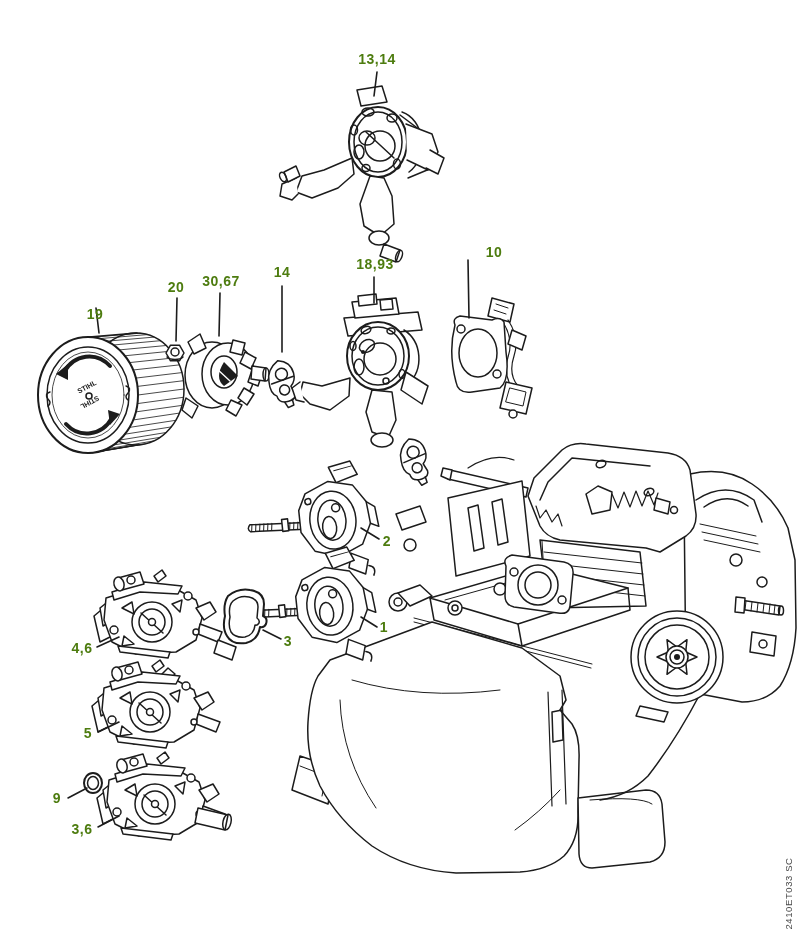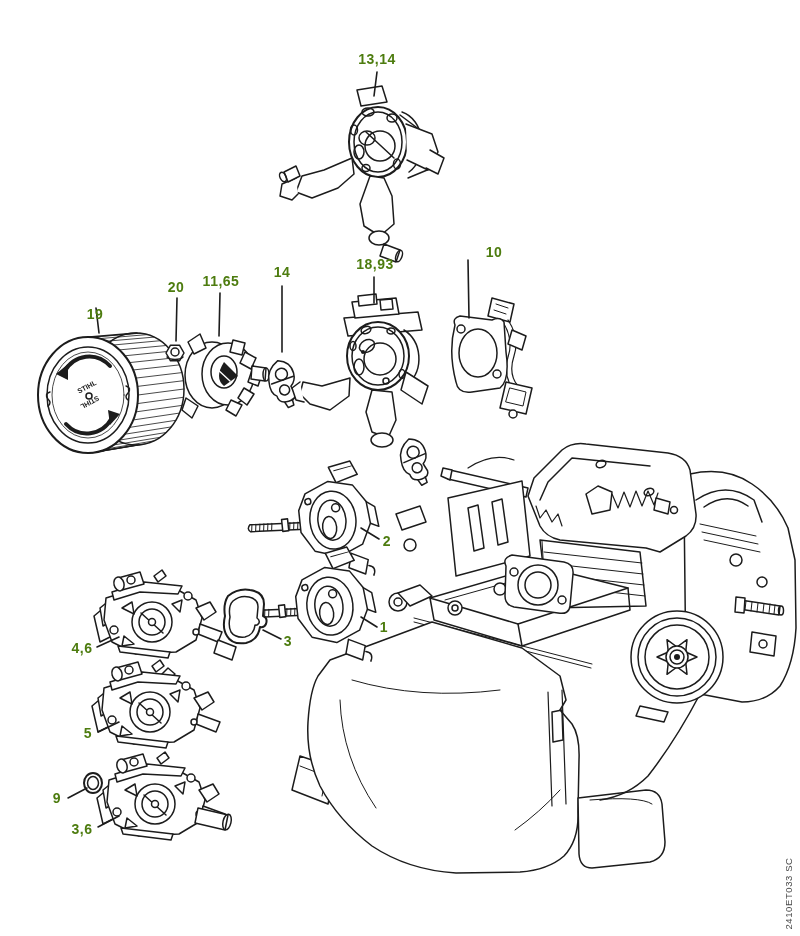--- a/index.html
+++ b/index.html
@@ -327,21 +327,21 @@
     <line x1="97" y1="647" x2="119" y2="637"></line>
     <line x1="98" y1="732" x2="119" y2="722"></line>
     <line x1="68" y1="798" x2="87" y2="788"></line>
     <line x1="98" y1="827" x2="119" y2="816"></line>
   </g>
 </svg>
 
 <div class="callout" style="left:377px;top:59px">13,14</div>
 <div class="callout" style="left:95px;top:314px">19</div>
 <div class="callout" style="left:176px;top:287px">20</div>
-<div class="callout" style="left:221px;top:281px">11,65</div>
+<div class="callout" style="left:221px;top:281px">30,67</div>
 <div class="callout" style="left:282px;top:272px">14</div>
 <div class="callout" style="left:375px;top:264px">18,93</div>
 <div class="callout" style="left:494px;top:252px">10</div>
 <div class="callout" style="left:387px;top:541px">2</div>
 <div class="callout" style="left:384px;top:627px">1</div>
 <div class="callout" style="left:288px;top:641px">3</div>
 <div class="callout" style="left:82px;top:648px">4,6</div>
 <div class="callout" style="left:88px;top:733px">5</div>
 <div class="callout" style="left:57px;top:798px">9</div>
 <div class="callout" style="left:82px;top:829px">3,6</div>

